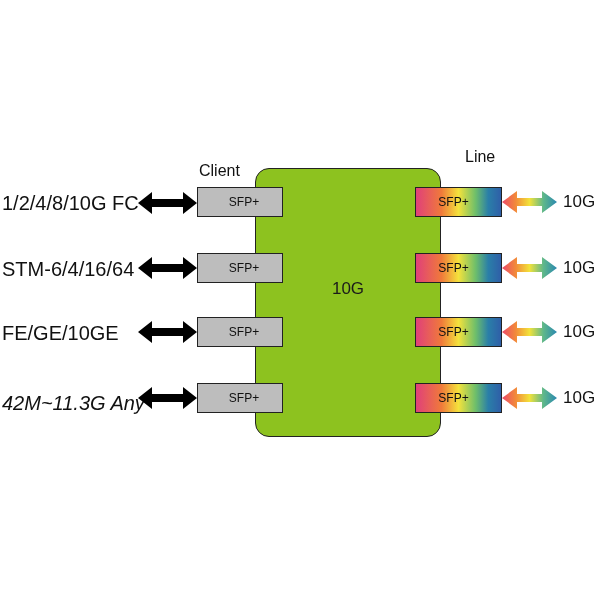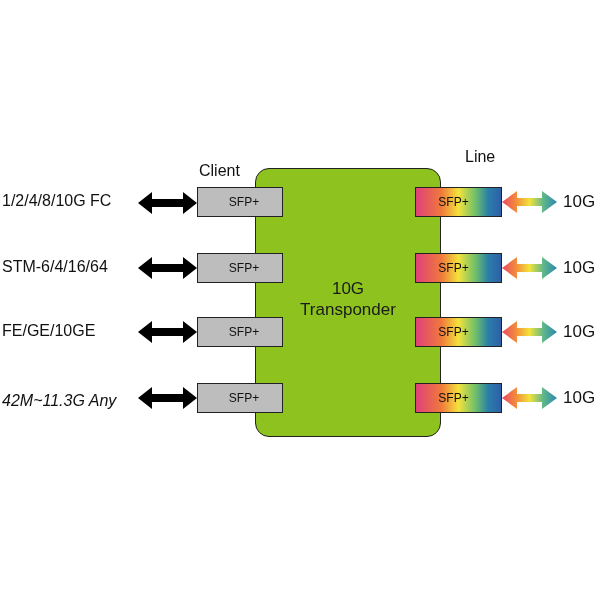--- a/index.html
+++ b/index.html
@@ -9,31 +9,30 @@
   .core { left:255px; top:168px; width:186px; height:269px; background:#8dc21f;
           border:1.5px solid #222; border-radius:14px; box-sizing:border-box; }
   .core-label { left:255px; top:278px; width:186px; text-align:center; font-size:17px; line-height:21px; color:#1a1a1a; }
   .hdr { font-size:16px; }
   .sfp { height:30px; box-sizing:border-box; border:1.5px solid #222; font-size:12px;
          display:flex; align-items:center; justify-content:center; }
   .sfp-client { left:197px; width:86px; background:#bdbdbd; padding-left:8px; }
   .sfp-line { left:415px; width:87px;
      background:linear-gradient(90deg,#e0407a 0%,#f07a3a 30%,#f4e23c 50%,#6fbf6a 70%,#2a7fa8 85%,#2f5fa8 100%);
      padding-right:10px; }
-  .svc { font-size:16px; white-space:nowrap; }
+  .svc { font-size:20px; white-space:nowrap; }
   .rate { left:563px; font-size:17px; }
   svg.arrow { position:absolute; overflow:visible; }
 </style>
 </head>
 <body>
 
 <div class="abs core"></div>
 <div class="abs core-label">
   <div>10G</div>
-  <div>Transponder</div>
 </div>
 
 <div class="abs hdr" style="left:199px; top:162px;">Client</div>
 <div class="abs hdr" style="left:465px; top:148px;">Line</div>
 
 <div class="abs svc" style="left:2px; top:192px;">1/2/4/8/10G FC</div>
 <svg class="arrow" style="left:138px; top:191px;" width="60" height="24">
     <polygon fill="#000" points="0,12 14,1 14,8 45,8 45,1 59,12 45,23 45,16 14,16 14,23"></polygon>
   </svg>
 <div class="abs sfp sfp-client" style="top:187px;">SFP+</div>

